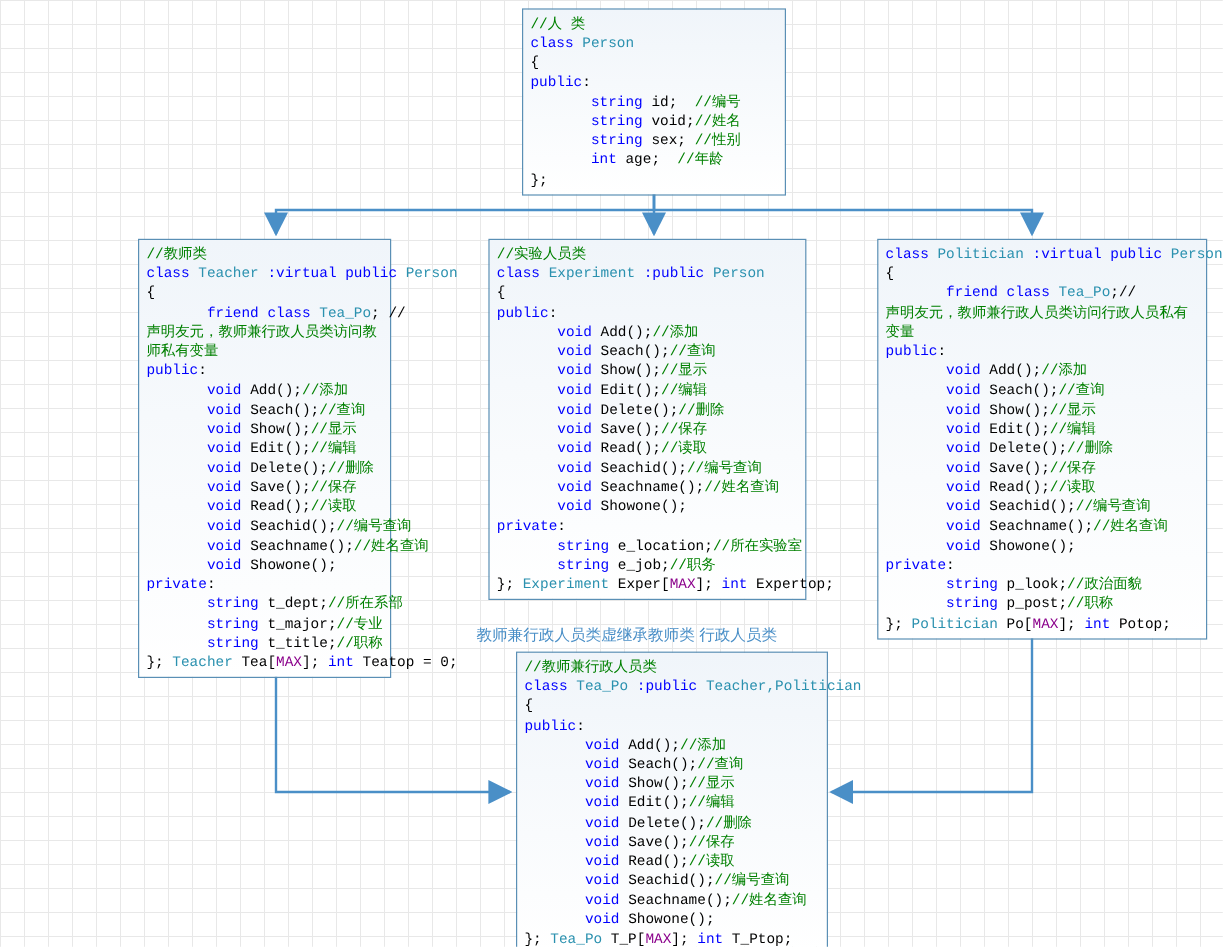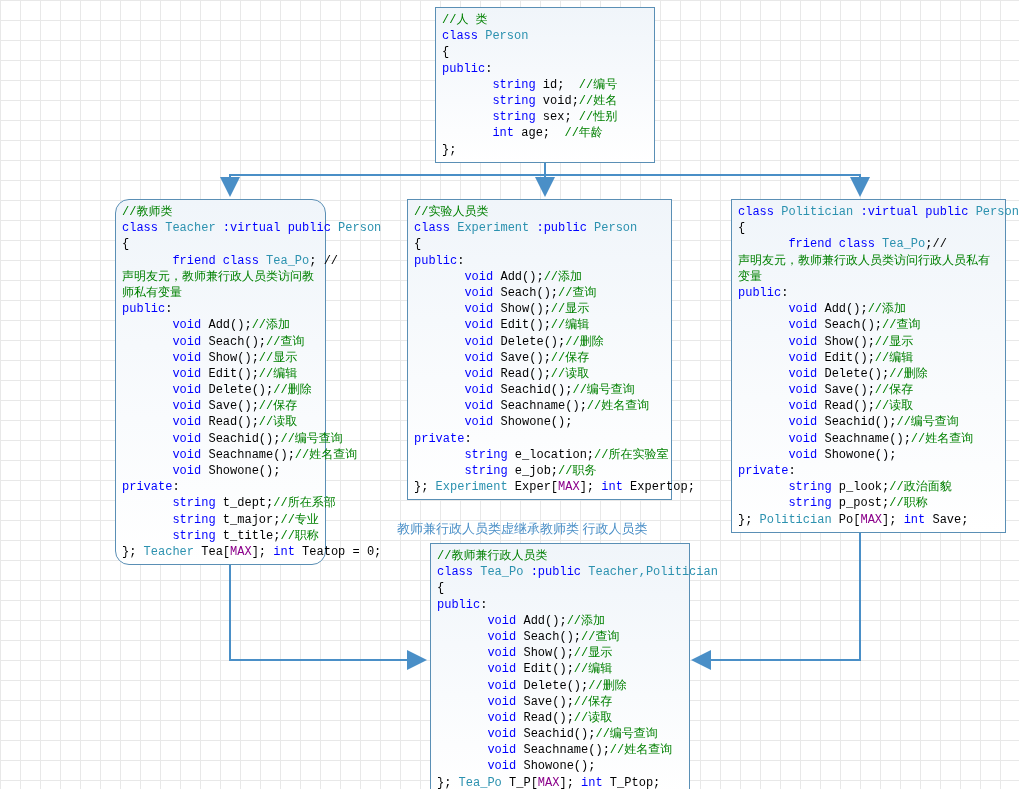--- a/index.html
+++ b/index.html
@@ -79,21 +79,21 @@
 <div class="class-box" style="left:435px; top:7px; width:220px;"><span class="c-comment">//人 类</span>
 <span class="c-keyword">class</span> <span class="c-type">Person</span>
 <span>{</span>
 <span class="c-keyword">public</span>:
        <span class="c-keyword">string</span> <span>id;</span>  <span class="c-comment">//编号</span>
        <span class="c-keyword">string</span> <span>void;</span><span class="c-comment">//姓名</span>
        <span class="c-keyword">string</span> <span>sex;</span> <span class="c-comment">//性别</span>
        <span class="c-keyword">int</span> <span>age;</span>  <span class="c-comment">//年龄</span>
 <span>};</span></div>
 
-<div class="class-box" style="left:115px; top:199px; width:211px;border-radius:14px;"><span class="c-comment">//教师类</span>
+<div class="class-box" style="left:115px; top:199px; width:211px;"><span class="c-comment">//教师类</span>
 <span class="c-keyword">class</span> <span class="c-type">Teacher</span> <span class="c-keyword">:virtual public</span> <span class="c-type">Person</span>
 <span>{</span>
        <span class="c-keyword">friend class</span> <span class="c-type">Tea_Po</span><span>; //</span>
 <span class="c-comment" style="white-space:normal;display:inline-block;max-width:250px;">声明友元，教师兼行政人员类访问教师私有变量</span>
 <span class="c-keyword">public</span>:
        <span class="c-keyword">void</span> <span>Add();</span><span class="c-comment">//添加</span>
        <span class="c-keyword">void</span> <span>Seach();</span><span class="c-comment">//查询</span>
        <span class="c-keyword">void</span> <span>Show();</span><span class="c-comment">//显示</span>
        <span class="c-keyword">void</span> <span>Edit();</span><span class="c-comment">//编辑</span>
        <span class="c-keyword">void</span> <span>Delete();</span><span class="c-comment">//删除</span>
@@ -138,21 +138,21 @@
        <span class="c-keyword">void</span> <span>Edit();</span><span class="c-comment">//编辑</span>
        <span class="c-keyword">void</span> <span>Delete();</span><span class="c-comment">//删除</span>
        <span class="c-keyword">void</span> <span>Save();</span><span class="c-comment">//保存</span>
        <span class="c-keyword">void</span> <span>Read();</span><span class="c-comment">//读取</span>
        <span class="c-keyword">void</span> <span>Seachid();</span><span class="c-comment">//编号查询</span>
        <span class="c-keyword">void</span> <span>Seachname();</span><span class="c-comment">//姓名查询</span>
        <span class="c-keyword">void</span> <span>Showone();</span>
 <span class="c-keyword">private</span>:
        <span class="c-keyword">string</span> <span>p_look;</span><span class="c-comment">//政治面貌</span>
        <span class="c-keyword">string</span> <span>p_post;</span><span class="c-comment">//职称</span>
-<span>}; </span><span class="c-type">Politician</span><span> Po[</span><span class="c-macro">MAX</span><span>]; </span><span class="c-keyword">int</span><span> Save;</span></div>
+<span>}; </span><span class="c-type">Politician</span><span> Po[</span><span class="c-macro">MAX</span><span>]; </span><span class="c-keyword">int</span><span> Potop;</span></div>
 
 <div class="note" style="left:385px; top:520px;margin-left:12px;">教师兼行政人员类虚继承教师类 行政人员类</div>
 
 <div class="class-box" style="left:430px; top:543px; width:260px;"><span class="c-comment">//教师兼行政人员类</span>
 <span class="c-keyword">class</span> <span class="c-type">Tea_Po</span> <span class="c-keyword">:public</span> <span class="c-type">Teacher,Politician</span>
 <span>{</span>
 <span class="c-keyword">public</span>:
        <span class="c-keyword">void</span> <span>Add();</span><span class="c-comment">//添加</span>
        <span class="c-keyword">void</span> <span>Seach();</span><span class="c-comment">//查询</span>
        <span class="c-keyword">void</span> <span>Show();</span><span class="c-comment">//显示</span>

